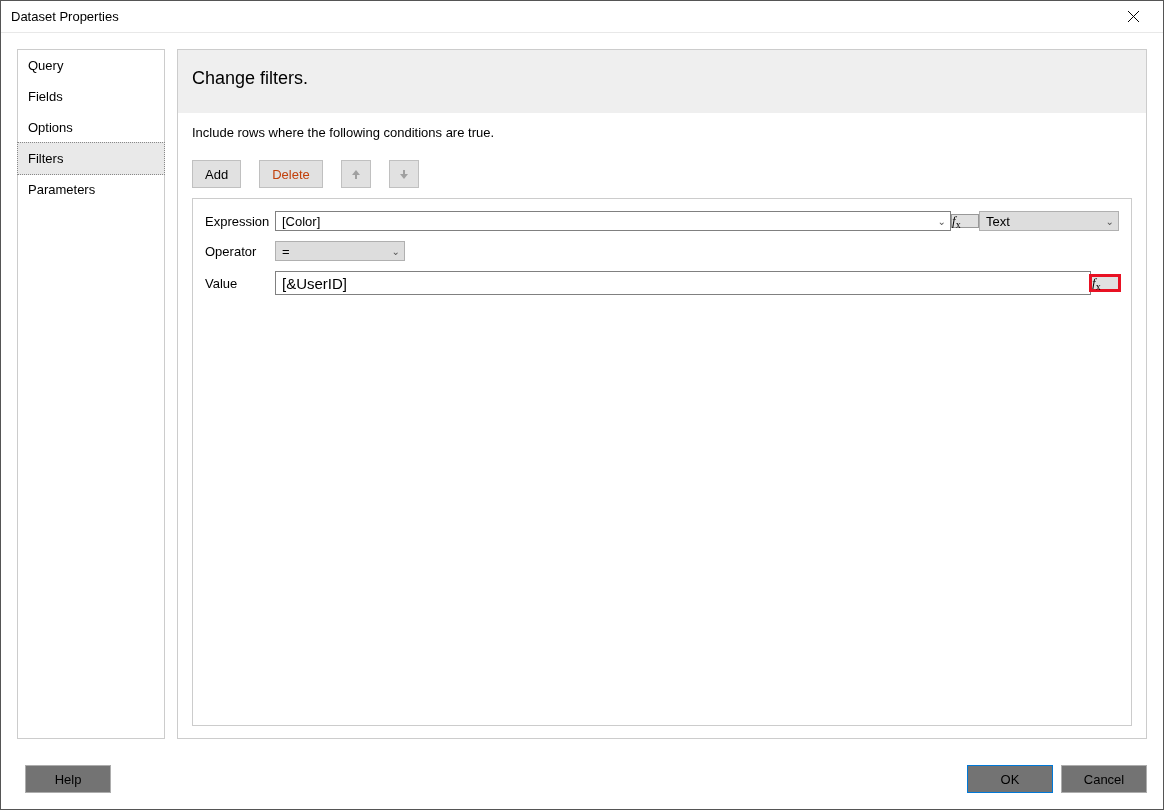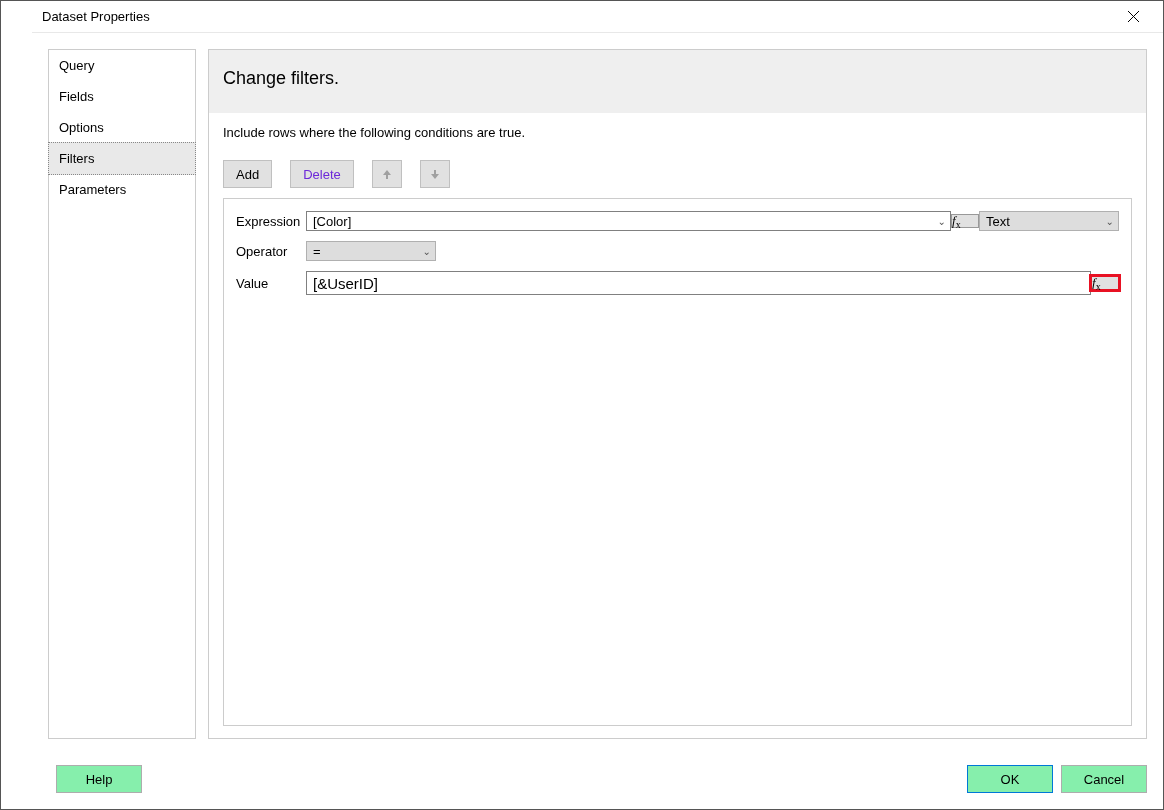--- a/index.html
+++ b/index.html
@@ -12,21 +12,20 @@
     height: 810px;
     overflow: hidden;
   }
   .dialog {
     width: 1164px;
     height: 810px;
     border: 1px solid #555;
     display: flex;
     flex-direction: column;
     background: #fff;
-    padding-left: 31px;
   }
   .titlebar {
     height: 32px;
     display: flex;
     align-items: center;
     justify-content: space-between;
     padding: 0 10px;
     border-bottom: 1px solid #e8e8e8;
   }
   .titlebar .title { font-size: 13px; }
@@ -99,21 +98,21 @@
     display: inline-flex;
     align-items: center;
     justify-content: center;
   }
   .btn.icon-btn {
     width: 30px;
     padding: 0;
     color: #888;
   }
   .btn.disabled {
-    color: #6d28d9;
+    color: #c2410c;
   }
   .underline-first::first-letter {
     text-decoration: underline;
   }
   .filter-box {
     border: 1px solid #ccc;
     flex: 1;
     padding: 12px;
   }
   .form-row {
@@ -179,21 +178,21 @@
   .footer {
     padding: 10px 16px 16px 16px;
     display: flex;
     align-items: center;
   }
   .footer .spacer { flex: 1; }
   .footer-btn {
     width: 86px;
     height: 28px;
     border: 1px solid #adadad;
-    background: #86efac;
+    background: #737373;
     font-size: 13px;
     font-family: inherit;
     cursor: pointer;
     margin-left: 8px;
   }
   .footer-btn.primary {
     border: 1px solid #0078d7;
   }
 </style>
 </head>

